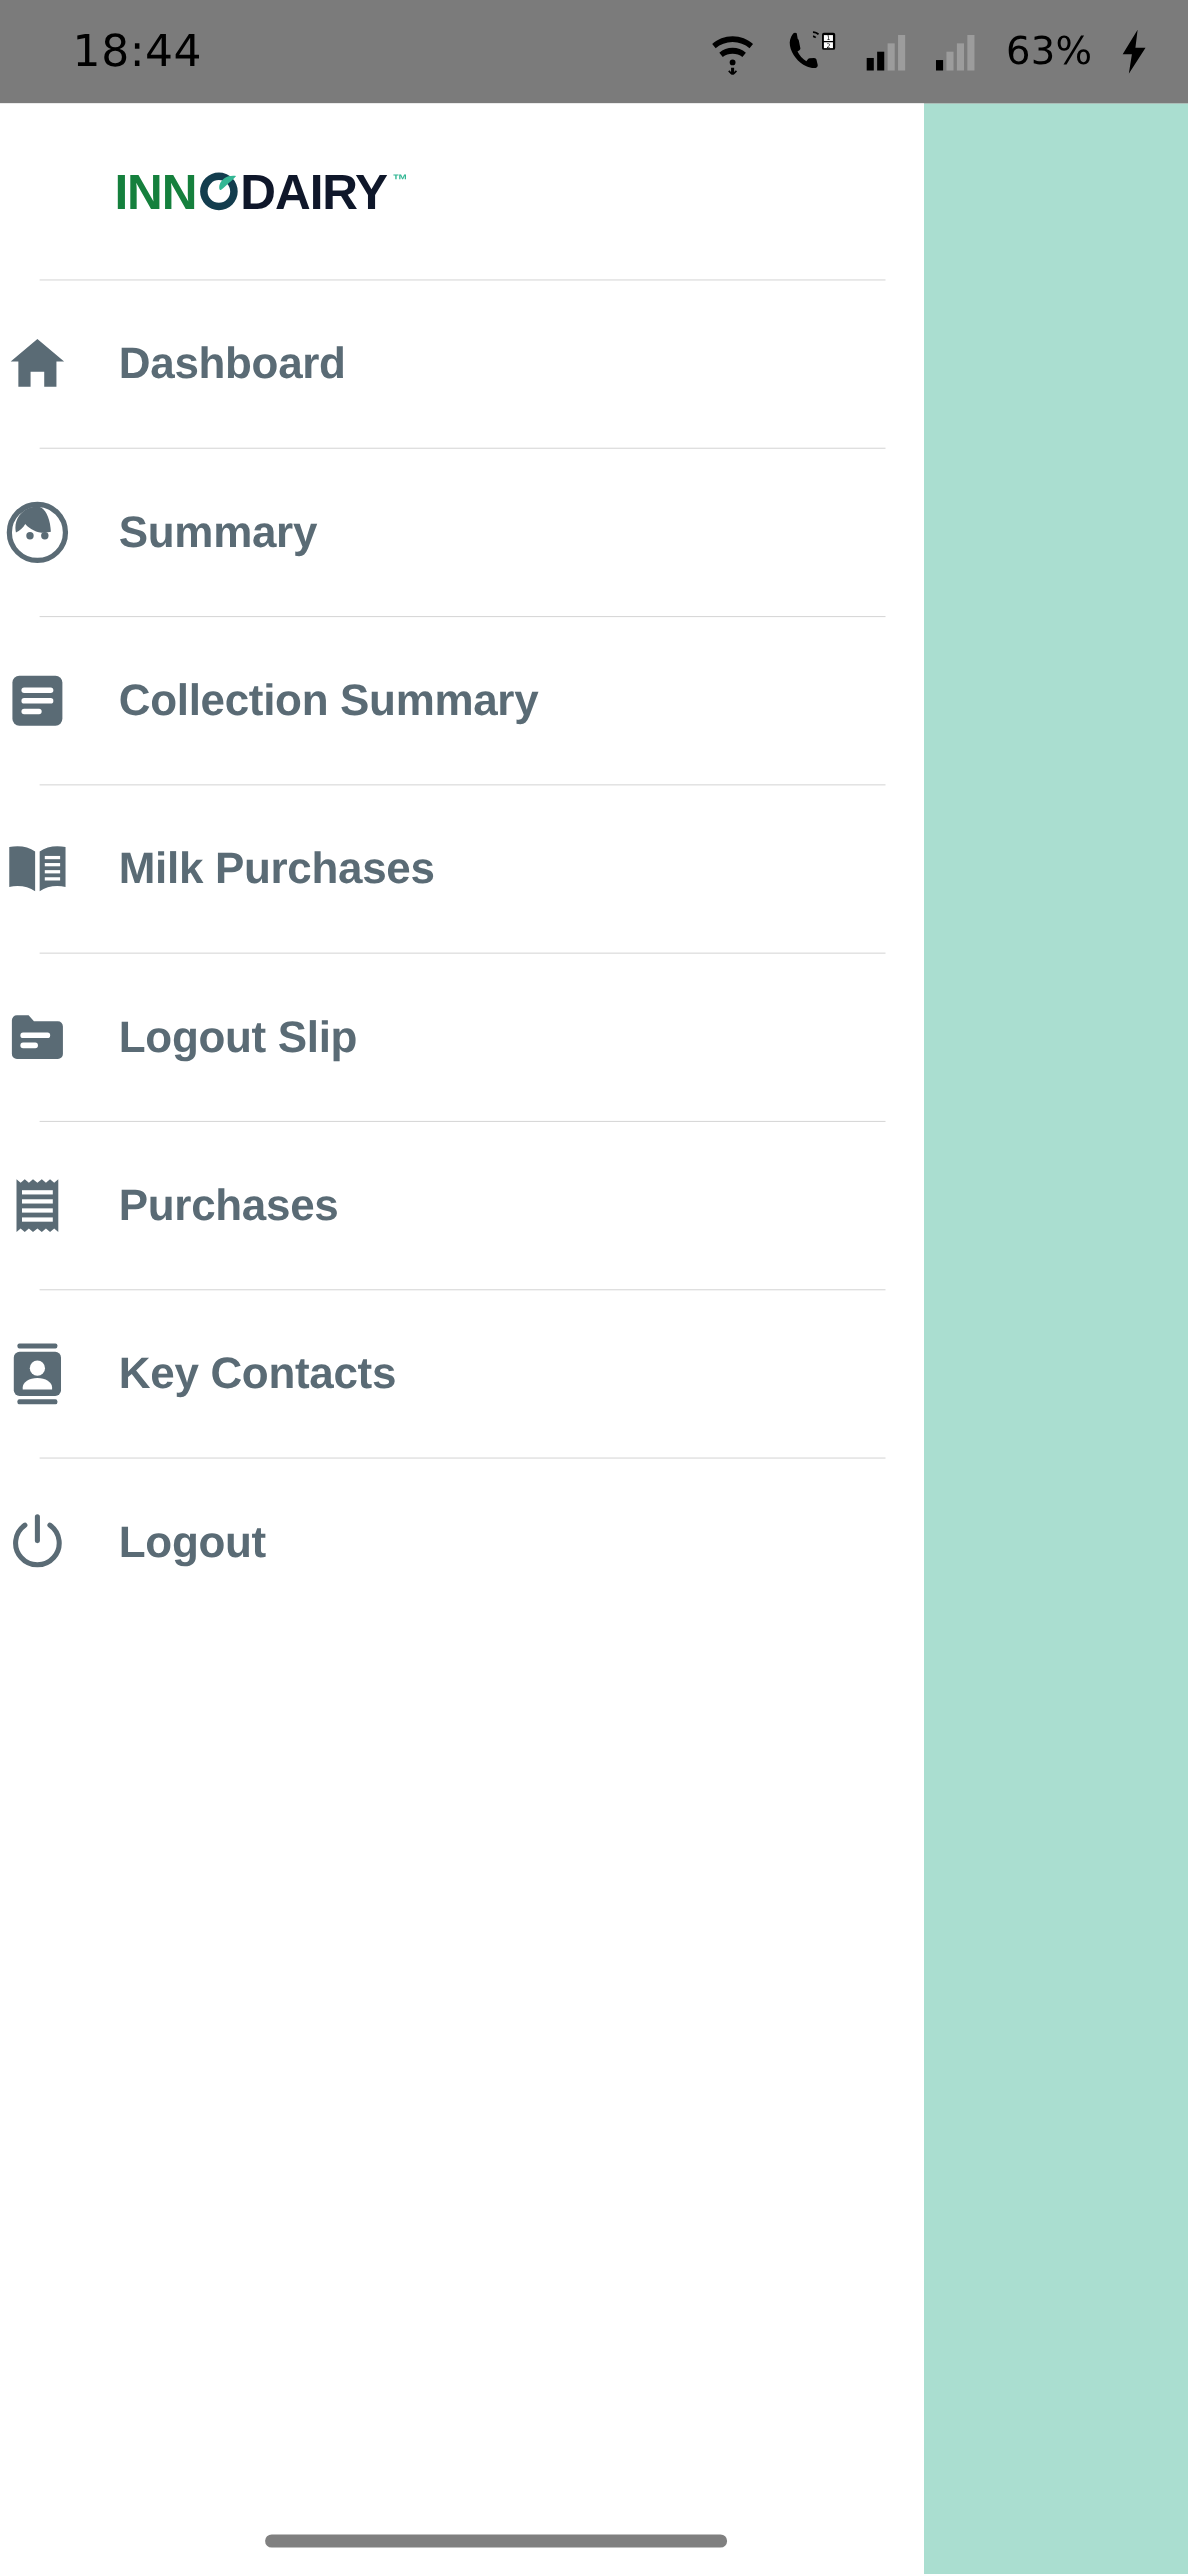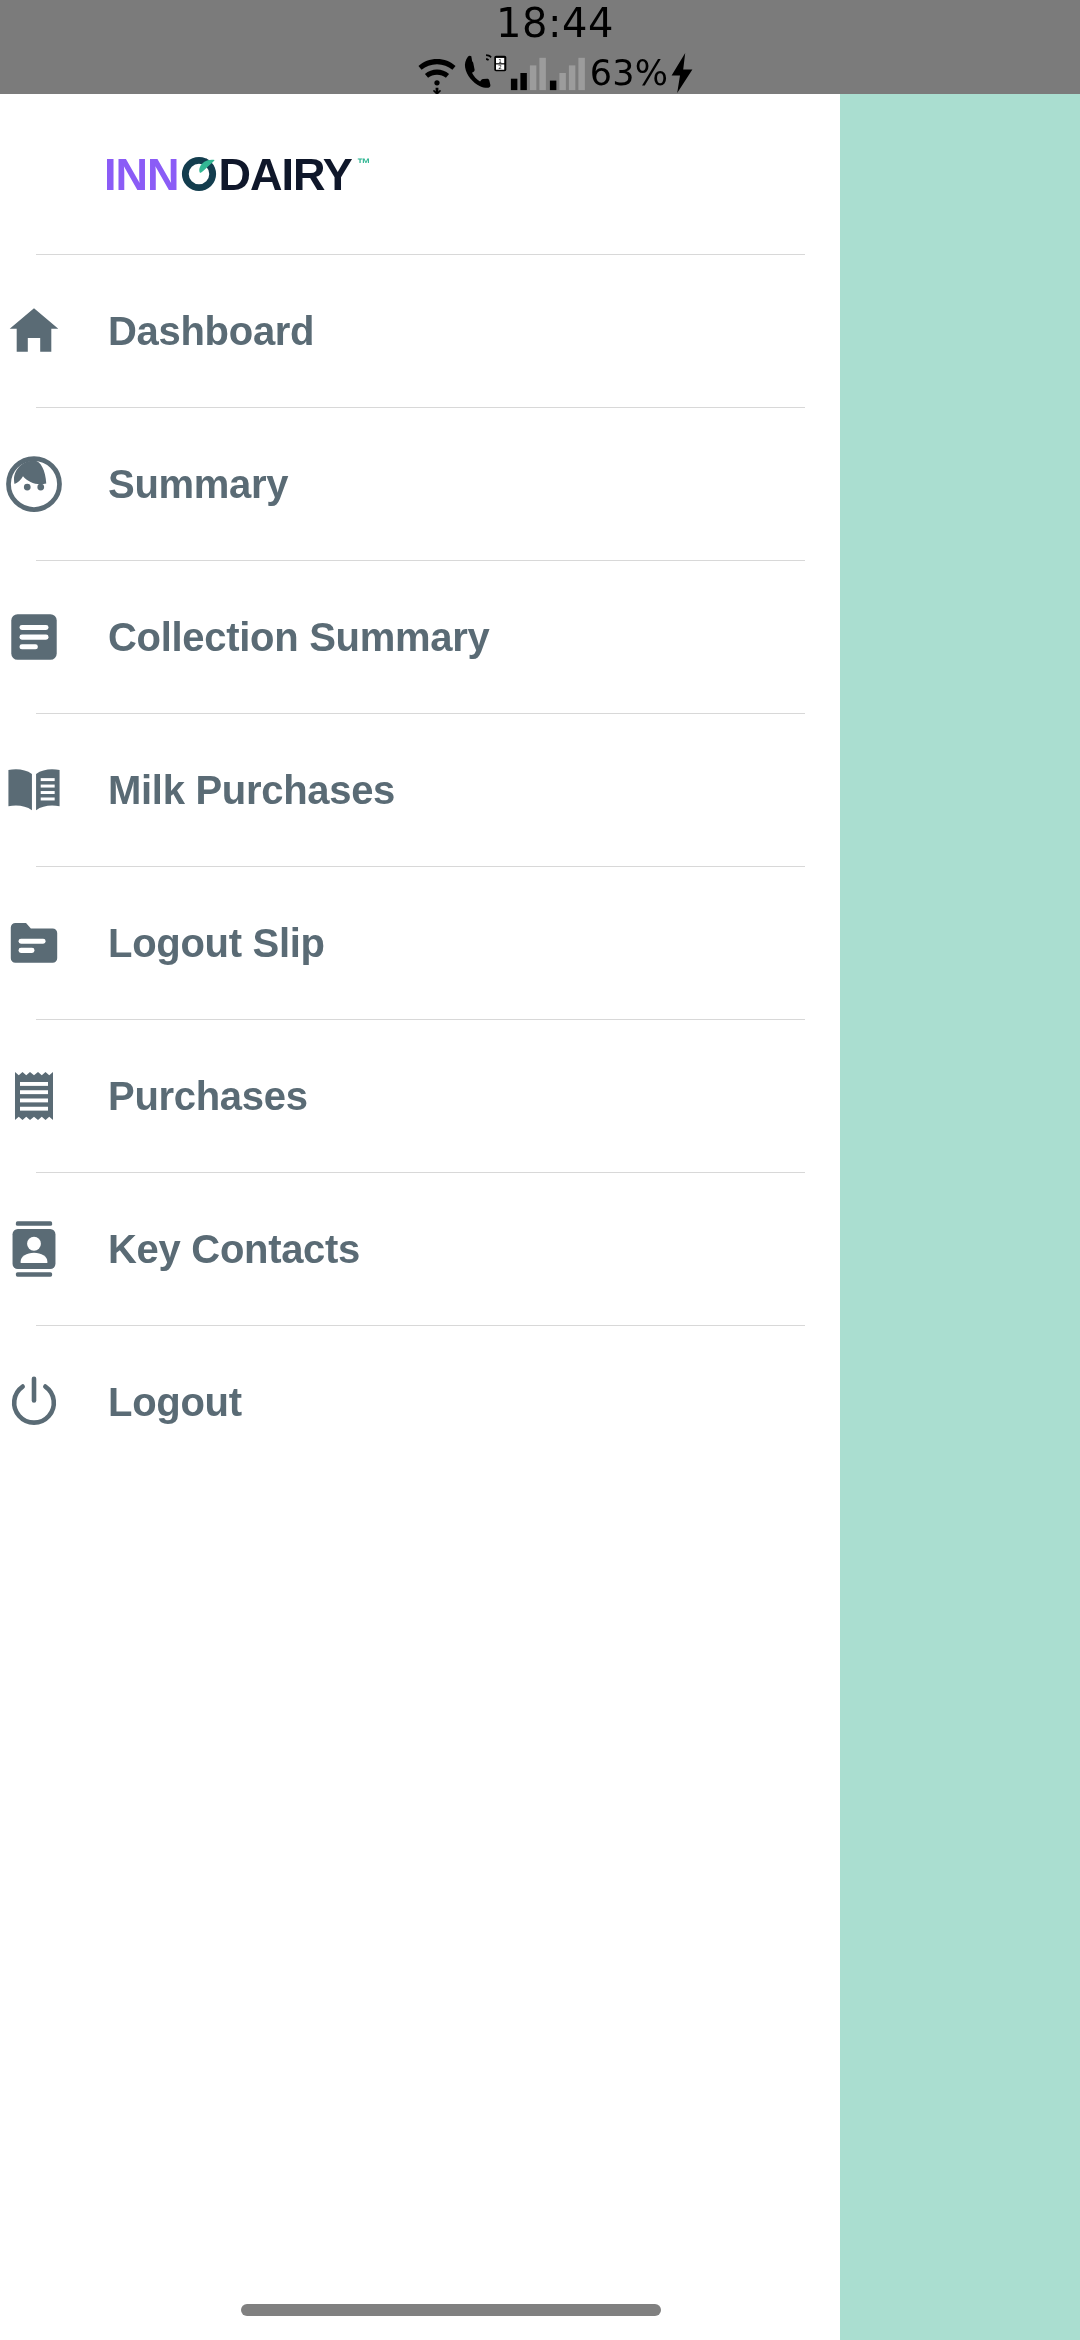--- a/index.html
+++ b/index.html
@@ -26,28 +26,27 @@
   }
 
   
   .status-bar {
     position:absolute; top:0; left:0;
     width:1080px; height:94px;
     background:#7b7b7b;
     display:flex; align-items:center;
     justify-content:space-between;
     padding:0 36px 0 66px;
-    flex-direction:column;
   }
   .status-time {
     color:#000; font-size:40px; letter-spacing:.5px;
     font-family:"DejaVu Sans", sans-serif;
   }
   .status-right {
-    display:flex; align-items:center; gap:1px;
+    display:flex; align-items:center; gap:25px;
   }
   .status-right svg { display:block; }
   .battery-text {
     color:#000; font-size:35px; letter-spacing:.2px;
     font-family:"DejaVu Sans", sans-serif;
     margin-left:3px;
   }
 
   
   .drawer {
@@ -61,21 +60,21 @@
     height:160px;
     display:flex; align-items:center;
     padding-left:104px;
   }
   .logo {
     display:flex; align-items:center;
     font-size:45px; font-weight:bold;
     letter-spacing:-1px;
     line-height:1;
   }
-  .logo .inn { color:#8b5cf6; }
+  .logo .inn { color:#15803d; }
   .logo .dairy { color:#0f172a; }
   .logo .mark {
     position:relative;
     width:38px; height:38px;
     margin:0 1px;
     display:inline-block;
   }
   .logo .tm {
     font-size:14px; color:#33b794;
     font-weight:bold;

